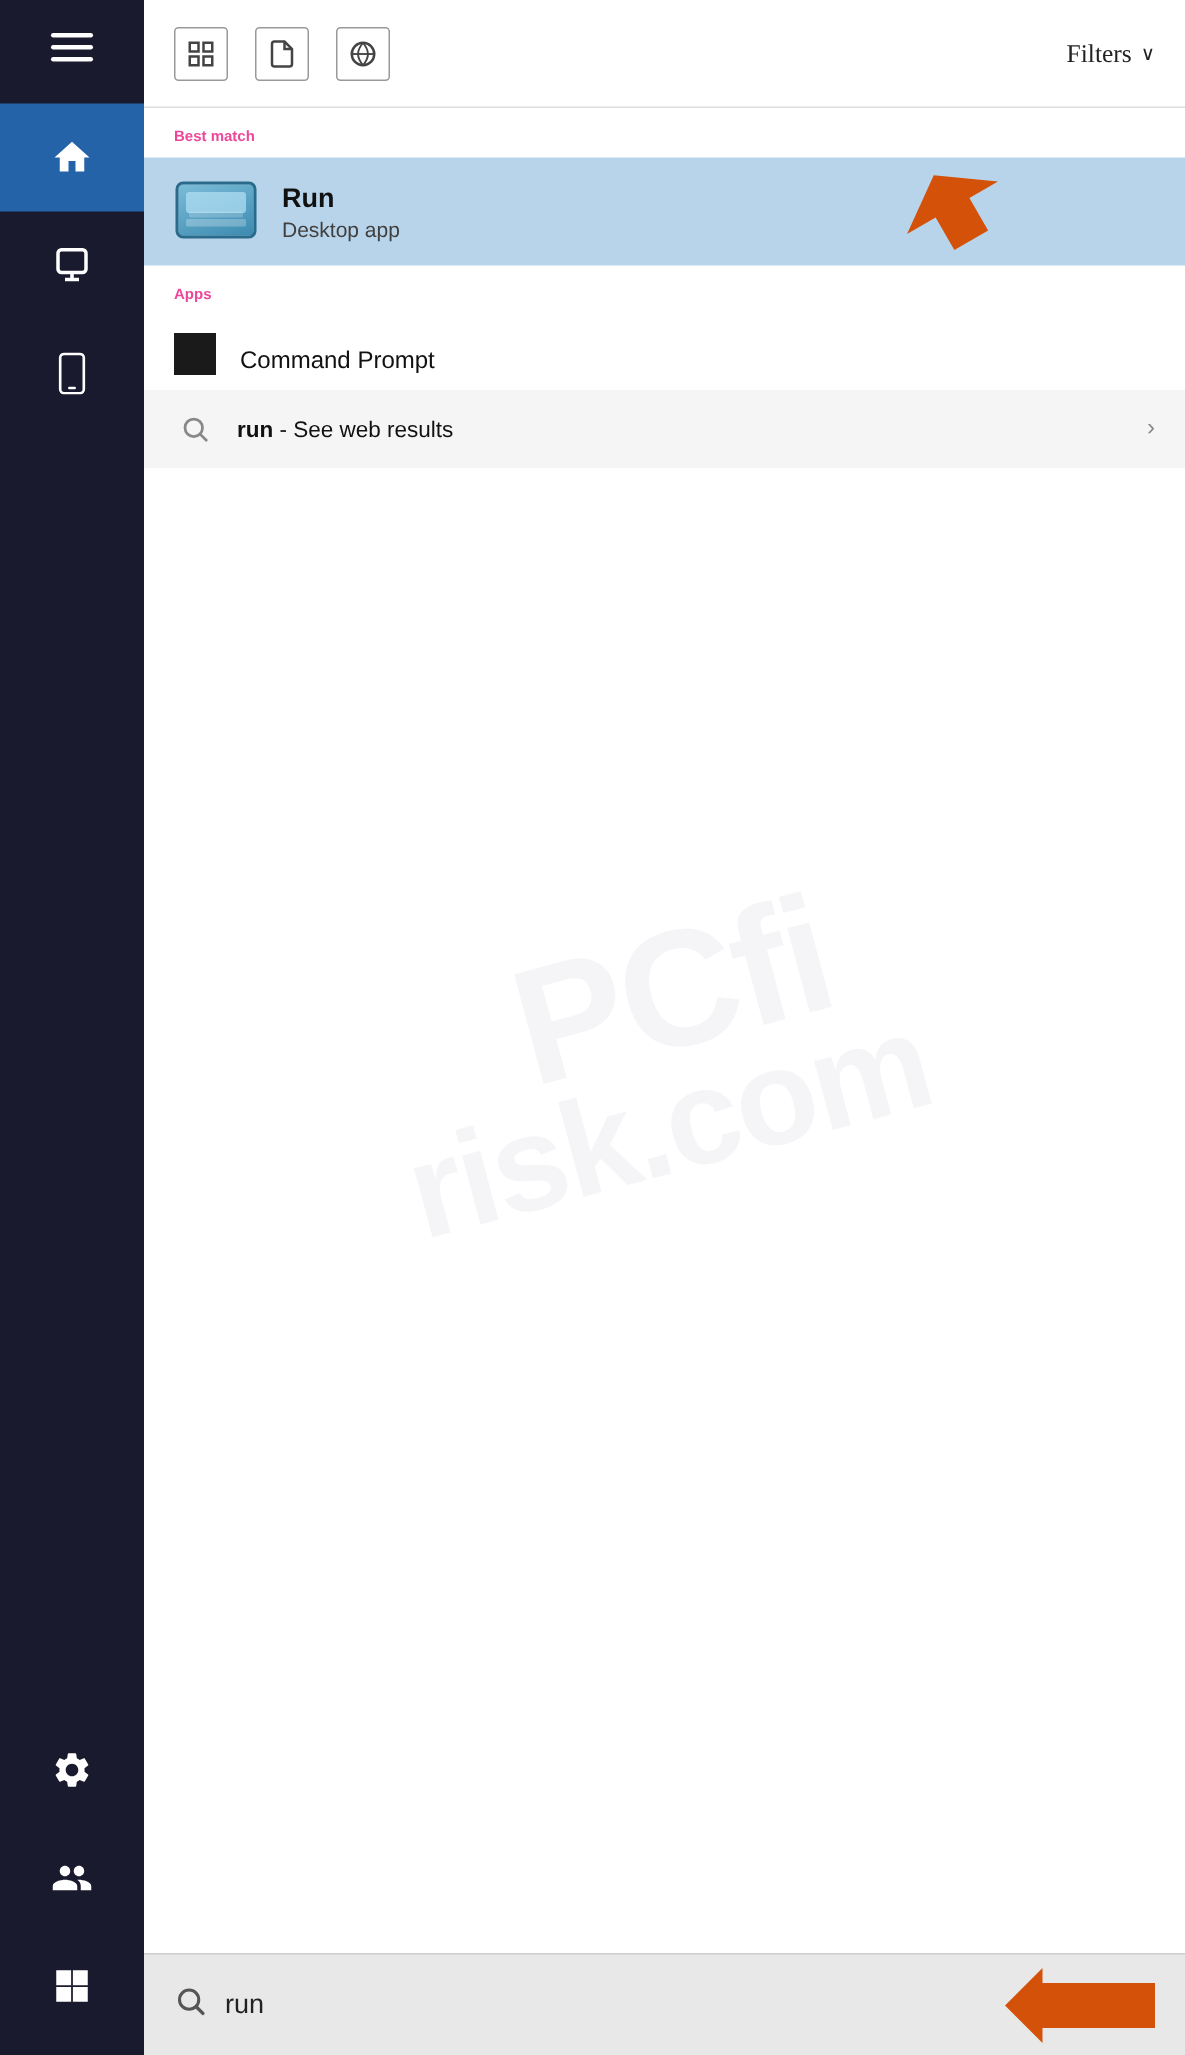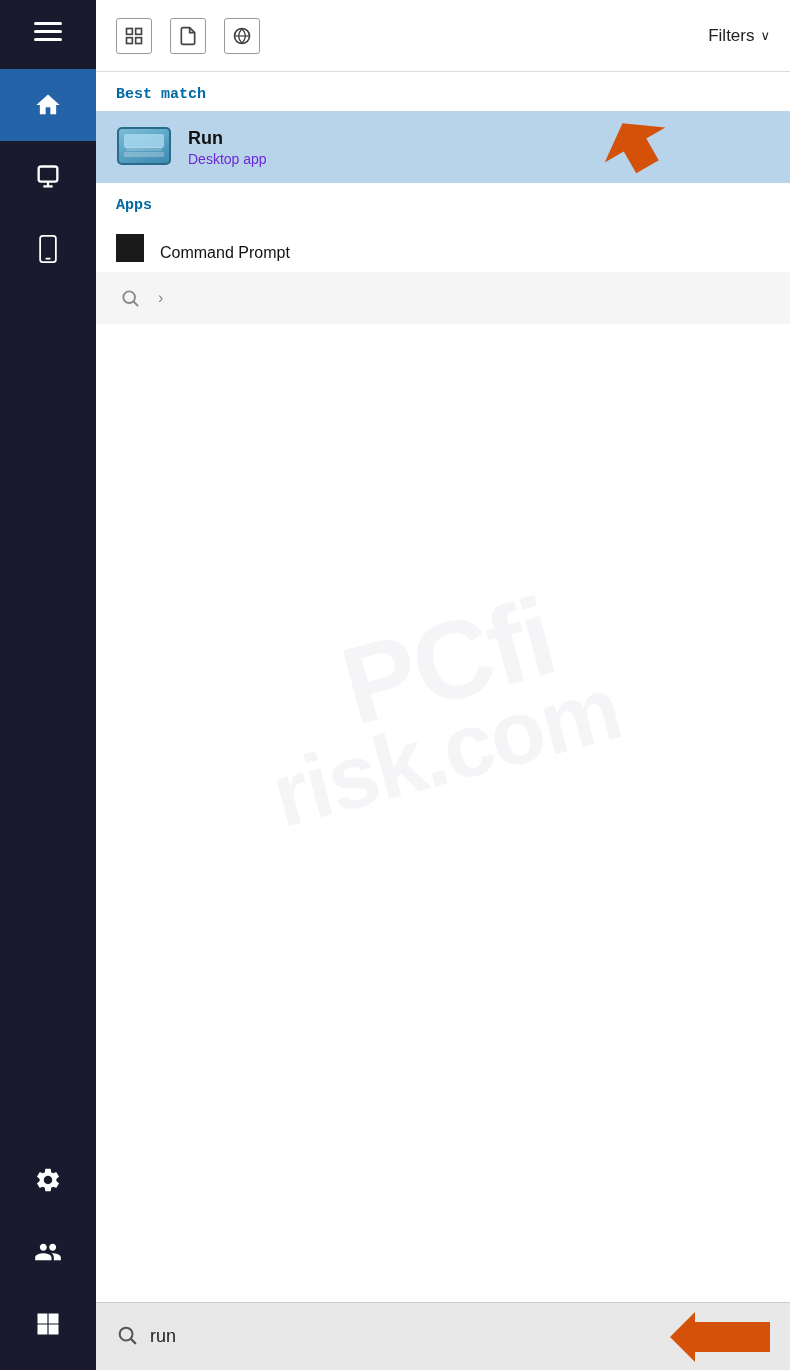--- a/index.html
+++ b/index.html
@@ -124,36 +124,36 @@
 
     .filters-btn {
       margin-left: auto;
       display: flex;
       align-items: center;
       gap: 6px;
       font-size: 17px;
       color: #222;
       cursor: pointer;
       font-weight: 400;
+      font-family: Liberation Serif, serif;
     }
 
     
     .results {
       flex: 1;
       padding: 0;
       overflow-y: auto;
       background: #fff;
     }
 
     .section-label {
-      font-size: 15px;
+      font-size: 10px;
       font-weight: 700;
-      color: #0369a1;
+      color: #ec4899;
       padding: 14px 20px 8px 20px;
-      font-family: Liberation Mono, monospace;
     }
 
     
     .best-match-item {
       display: flex;
       align-items: center;
       padding: 12px 20px;
       background: #b8d4ea;
       cursor: pointer;
       min-height: 72px;
@@ -171,21 +171,21 @@
     }
 
     .best-match-text h3 {
       font-size: 18px;
       font-weight: 700;
       color: #111;
     }
 
     .best-match-text p {
       font-size: 14px;
-      color: #6d28d9;
+      color: #404040;
       margin-top: 2px;
     }
 
     
     .arrow-annotation {
       position: absolute;
       right: 120px;
       top: 50%;
       transform: translateY(-50%);
     }
@@ -461,20 +461,23 @@
     </div>
 
 
     <div class="suggestion-item">
       <div class="search-icon-circle">
         <svg width="20" height="20" viewBox="0 0 24 24">
           <circle cx="11" cy="11" r="7" fill="none" stroke="#888" stroke-width="2.2"></circle>
           <line x1="16.5" y1="16.5" x2="21" y2="21" stroke="#888" stroke-width="2.2" stroke-linecap="round"></line>
         </svg>
       </div>
+      <span class="suggestion-text">
+        <strong>run</strong><span> - See web results</span>
+      </span>
       <span class="suggestion-chevron">›</span>
     </div>
 
 
   </div>
 
   <div class="searchbar">
     <div>
       <svg width="22" height="22" viewBox="0 0 24 24">
         <circle cx="11" cy="11" r="7" fill="none" stroke="#555" stroke-width="2.2"></circle>

